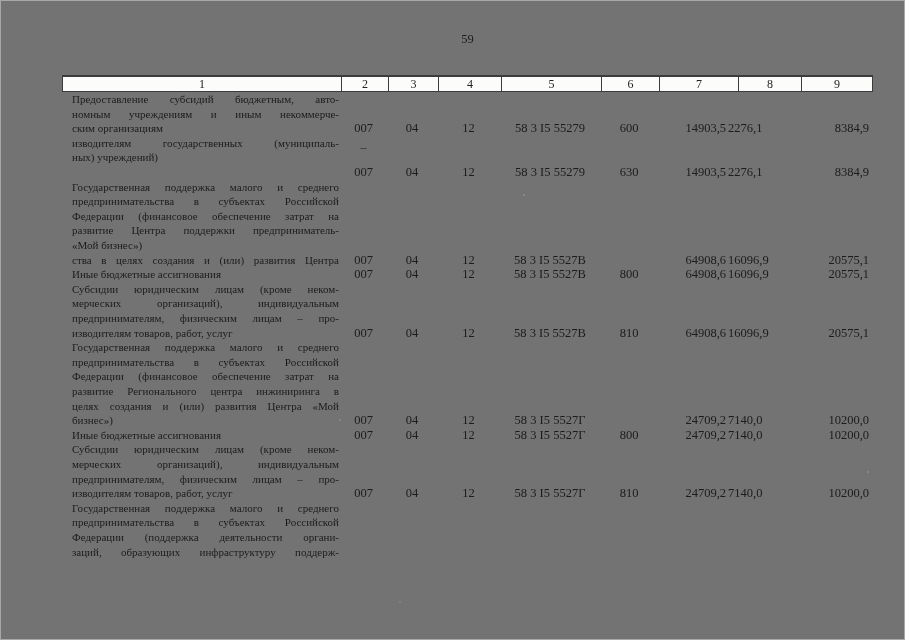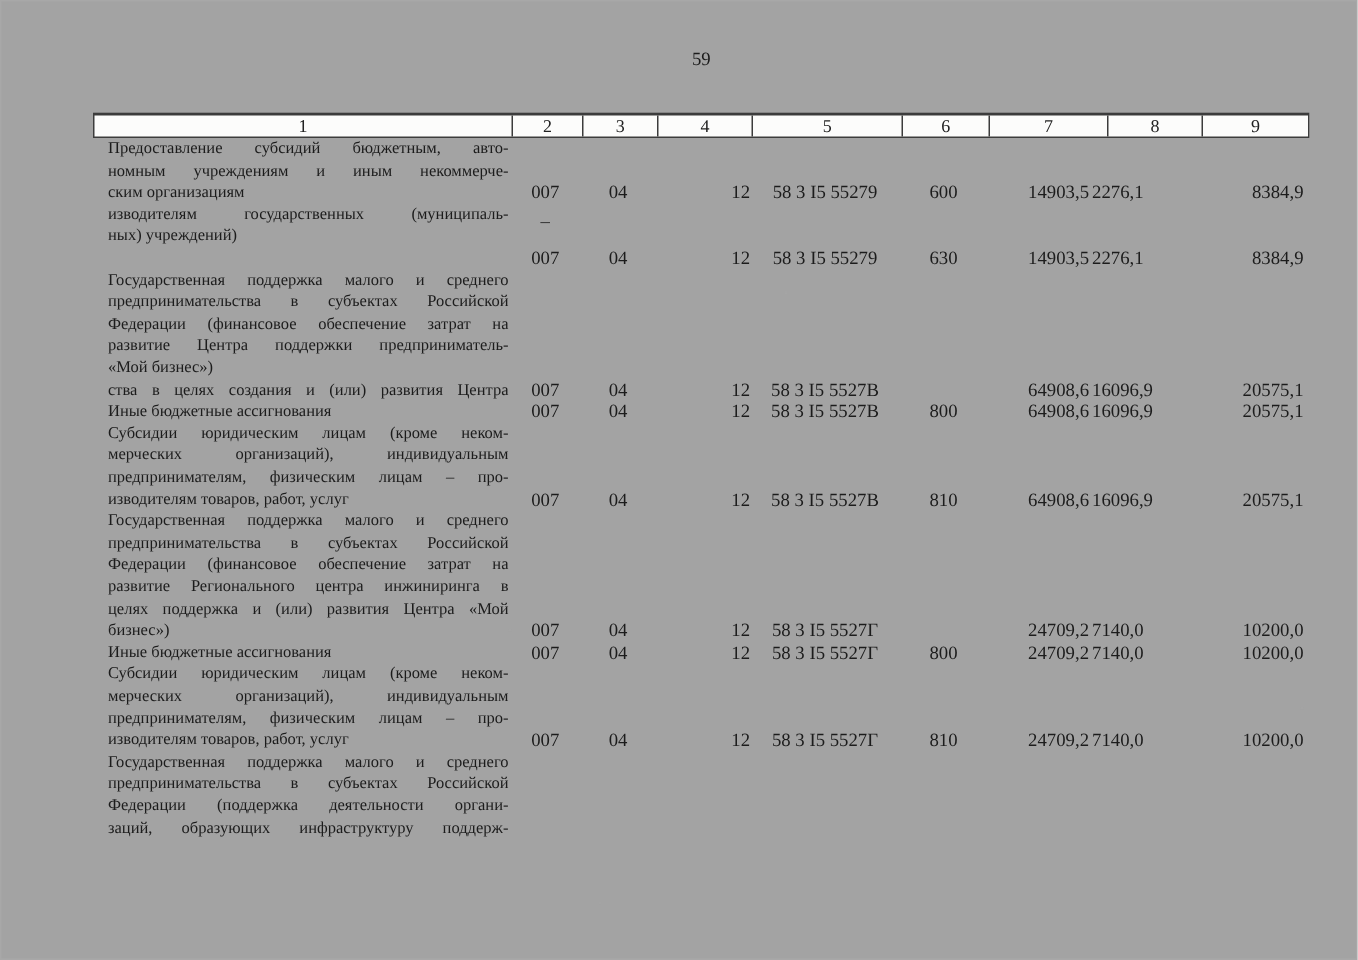--- a/index.html
+++ b/index.html
@@ -1,18 +1,18 @@
 <!DOCTYPE html>
 <html><head>
 <meta charset="utf-8">
 <style>
   html,body{margin:0;padding:0;background:#ffffff;}
   .page{
     position:relative;width:905px;height:640px;box-sizing:border-box;
-    background:#a3a3a3;border:1px solid #a8a8a8;overflow:hidden;
+    background:#737373;border:1px solid #a8a8a8;overflow:hidden;
     font-family:"Liberation Serif", serif;color:#1c1c1c;
   }
   .page-number{
     position:absolute;top:31px;left:61px;width:811px;
     text-align:center;font-size:12.5px;
   }
   .doc-table{position:absolute;left:61px;top:74px;width:811px;}
   .thead{
     display:flex;height:17px;box-sizing:border-box;
     border:1px solid #3c3c3c;border-top:2px solid #3c3c3c;
@@ -32,21 +32,21 @@
     height:14.6px;line-height:14.6px;overflow:hidden;
     text-align:justify;text-align-last:justify;
   }
   .line.last{text-align-last:left;}
   .cell{
     position:absolute;bottom:0;height:14.6px;line-height:14.6px;
     font-size:12.5px;white-space:nowrap;
   }
   .c2{left:278px;width:47px;text-align:center;}
   .c3{left:325px;width:50px;text-align:center;}
-  .c4{left:375px;width:63px;text-align:right;}
+  .c4{left:375px;width:63px;text-align:center;}
   .c5{left:438px;width:100px;text-align:center;}
   .c6{left:538px;width:58px;text-align:center;}
   .c7{left:586px;width:80px;text-align:right;padding-right:2px;box-sizing:border-box;}
   .c8{left:666px;width:72px;padding-right:3px;box-sizing:border-box;}
   .c9{left:738px;width:71px;text-align:right;padding-right:2px;box-sizing:border-box;}
   .artifact{bottom:auto;top:4px;color:#2a2a2a;}
   .speck{position:absolute;width:2px;height:2px;border-radius:50%;background:#a5a5a5;opacity:.55;}
 </style>
 </head>
 <body>
@@ -142,21 +142,21 @@
           <div class="cell c7">64908,6</div>
           <div class="cell c8">16096,9</div>
           <div class="cell c9">20575,1</div>
         </div>
         <div class="trow" style="height: 87.6px;">
           <div class="desc">
             <div class="line">Государственная поддержка малого и среднего</div>
             <div class="line">предпринимательства в субъектах Российской</div>
             <div class="line">Федерации (финансовое обеспечение затрат на</div>
             <div class="line">развитие Регионального центра инжиниринга в</div>
-            <div class="line">целях поддержка и (или) развития Центра «Мой</div>
+            <div class="line">целях создания и (или) развития Центра «Мой</div>
             <div class="line last">бизнес»)</div>
           </div>
           <div class="cell c2">007</div>
           <div class="cell c3">04</div>
           <div class="cell c4">12</div>
           <div class="cell c5">58 3 I5 5527Г</div>
           <div class="cell c7">24709,2</div>
           <div class="cell c8">7140,0</div>
           <div class="cell c9">10200,0</div>
         </div>

